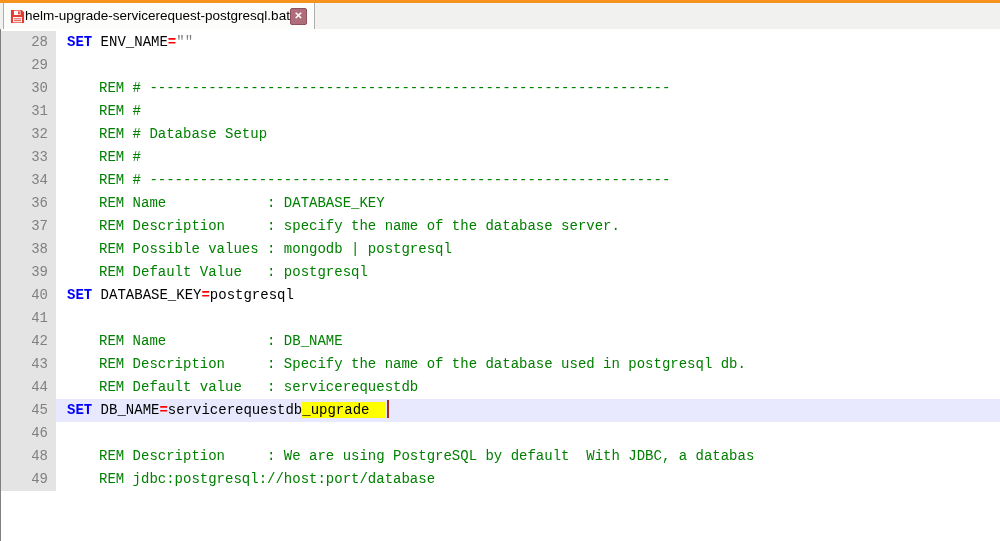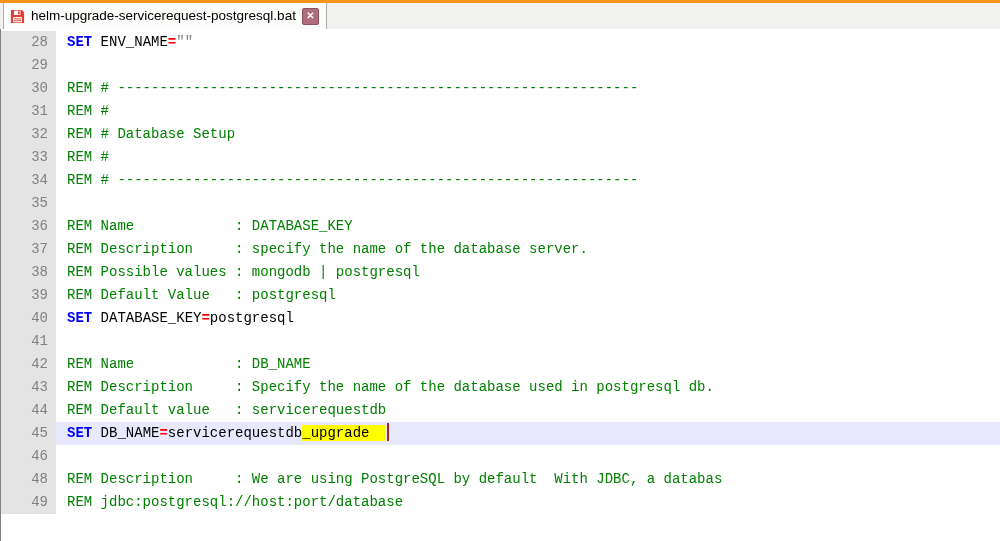--- a/index.html
+++ b/index.html
@@ -21,21 +21,20 @@
     background: #F1F1EF;
     border-bottom: 1px solid #9C9C9C;
     display: flex;
     align-items: stretch;
     position: relative;
   }
   .tab {
     margin-left: 3px;
     display: inline-flex;
     align-items: center;
-    gap: 6px;
     padding: 0 7px 0 6px;
     background: #FCFCFB;
     border-left: 1px solid #ADADAD;
     border-right: 1px solid #ADADAD;
     font-size: 13.5px;
     color: #000;
     cursor: default;
     white-space: nowrap;
   }
   .tab-title { position: relative; top: -1px; }
@@ -80,21 +79,21 @@
     padding-left: 11px;
     white-space: pre;
     overflow: hidden;
     color: #000;
   }
   .line.current .code { background: var(--current_line); }
 
   .kw { color: var(--kw); font-weight: bold; text-align: right; }
   .op { color: var(--op); font-weight: bold; }
   .st { color: var(--st); }
-  .cm { color: var(--cm); }
+  .cm { color: var(--cm); margin-left: 32px; }
   .hl { background: var(--highlight); padding-right: 17px; }
   .caret {
     display: inline-block;
     width: 2px; height: 18px;
     background: var(--caret);
     vertical-align: text-bottom;
     margin-left: 1px;
   }
 </style>
 </head>
@@ -143,24 +142,20 @@
       </div>
       <div class="line">
         <span class="ln">33</span>
         <span class="code"><span class="cm">REM #</span></span>
       </div>
       <div class="line">
         <span class="ln">34</span>
         <span class="code"><span class="cm">REM # --------------------------------------------------------------</span></span>
       </div>
       <div class="line">
-        <span class="ln">35</span>
-        <span class="code"></span>
-      </div>
-      <div class="line">
         <span class="ln">36</span>
         <span class="code"><span class="cm">REM Name            : DATABASE_KEY</span></span>
       </div>
       <div class="line">
         <span class="ln">37</span>
         <span class="code"><span class="cm">REM Description     : specify the name of the database server.</span></span>
       </div>
       <div class="line">
         <span class="ln">38</span>
         <span class="code"><span class="cm">REM Possible values : mongodb | postgresql</span></span>

